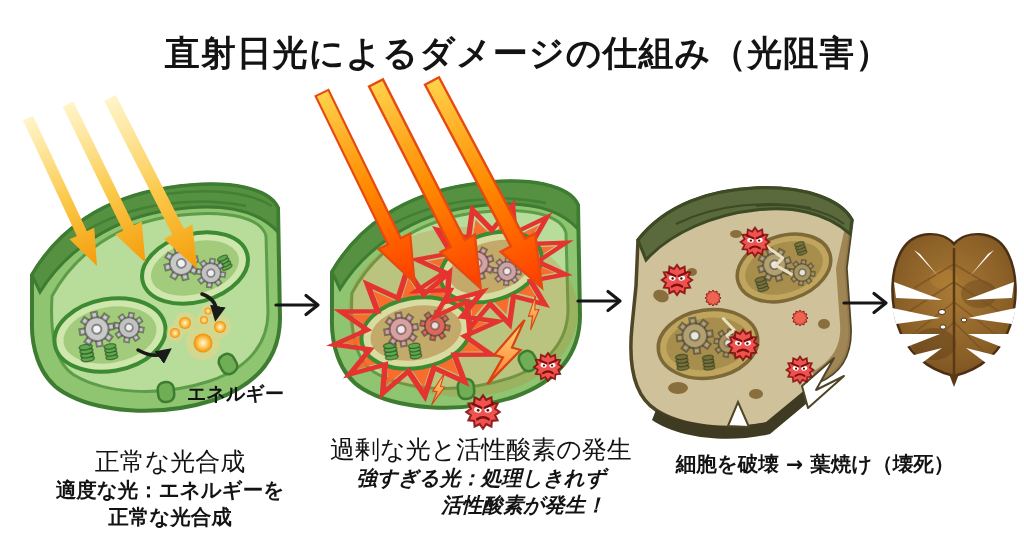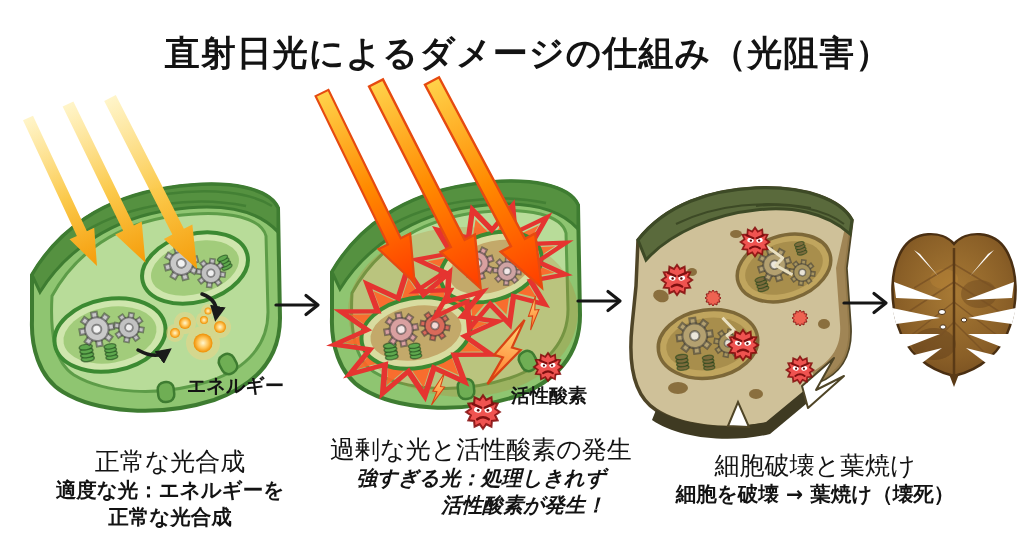--- a/index.html
+++ b/index.html
@@ -273,39 +273,37 @@
 </svg>
 <svg class="panel" style="left:575px;top:286px" width="52" height="30" viewBox="0 0 52 30">
   <path d="M 3 15 L 42 15" stroke="#161616" stroke-width="3.2" stroke-linecap="round" fill="none"></path>
   <path d="M 33 5.5 L 45 15 L 33 24.5" stroke="#161616" stroke-width="3.2" stroke-linecap="round" stroke-linejoin="round" fill="none"></path>
 </svg>
 <svg class="panel" style="left:841px;top:288px" width="52" height="30" viewBox="0 0 52 30">
   <path d="M 3 15 L 42 15" stroke="#161616" stroke-width="3.2" stroke-linecap="round" fill="none"></path>
   <path d="M 33 5.5 L 45 15 L 33 24.5" stroke="#161616" stroke-width="3.2" stroke-linecap="round" stroke-linejoin="round" fill="none"></path>
 </svg>
 
-<div class="annotation" style="left:158px;top:374px;width:155px">
+<div class="annotation" style="left:158px;top:382px;width:155px">
   <div>エネルギー</div>
 </div>
 <div class="annotation" style="left:490px;top:384px;width:118px">
-  <div>活性酸素</div>
 </div>
 
 <div class="caption" style="left:25px;top:447px;width:290px">
   <div class="heading">正常な光合成</div>
   <div class="sub">
     <div>適度な光：エネルギーを</div>
     <div>正常な光合成</div>
   </div>
 </div>
 <div class="caption" style="left:328px;top:435px;width:306px">
   <div class="heading">過剰な光と活性酸素の発生</div>
   <div class="sub left-block">
     <div>強すぎる光：処理しきれず</div>
     <div>活性酸素が発生！</div>
   </div>
 </div>
 <div class="caption" style="left:655px;top:451px;width:320px">
-  <div class="heading">細胞破壊と葉焼け</div>
   <div class="sub">
     <div>細胞を破壊 → 葉焼け（壊死）</div>
   </div>
 </div>
 
 </body></html>

